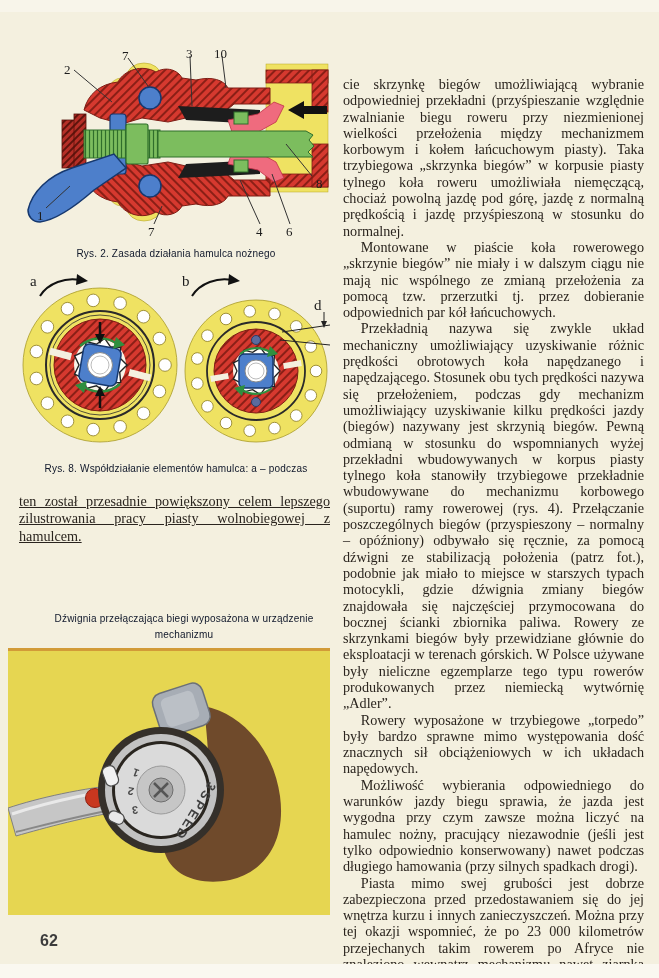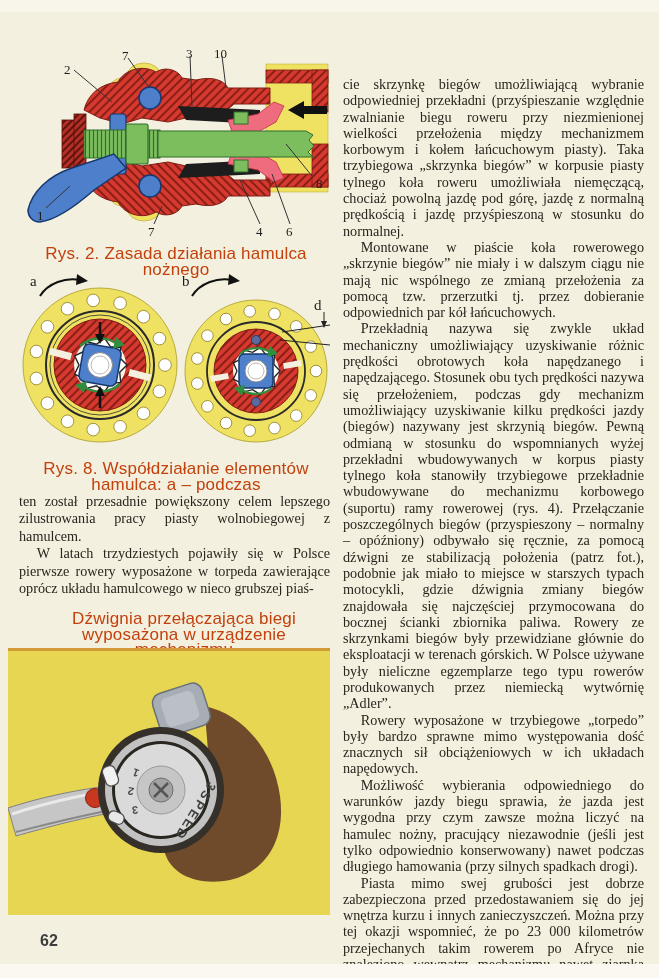--- a/index.html
+++ b/index.html
@@ -7,25 +7,25 @@
     position:relative;width:659px;height:978px;overflow:hidden;
     background:#f4f0df;
     font-family:"Liberation Serif", serif;
     color:#2a241e;
   }
   .top-edge{position:absolute;left:0;top:0;width:100%;height:12px;background:#f8f5ea;}
   .bottom-edge{position:absolute;left:0;bottom:0;width:100%;height:14px;background:#faf8f0;}
   .body-text{font-size:14.2px;line-height:16.3px;text-align:justify;}
   .body-text p{margin:0;}
   .body-text p.ind{text-indent:1.25em;}
-  .left-col-text{position:absolute;left:19px;top:493px;width:311px;line-height:17.4px;}
+  .left-col-text{position:absolute;left:19px;top:493px;width:311px;line-height:17.4px;text-decoration:underline;}
   .right-col{position:absolute;left:343px;top:76px;width:301px;}
   .caption{
     position:absolute;font-family:"Liberation Sans", sans-serif;
-    font-size:17px;line-height:15.5px;color:#c2410c;text-align:center;letter-spacing:.2px;
+    font-size:10px;line-height:15.5px;color:#0f172a;text-align:center;letter-spacing:.2px;
   }
   .cap2{left:20px;top:246px;width:312px;}
   .cap3{left:14px;top:461px;width:324px;}
   .capphoto{left:22px;top:611px;width:324px;}
   .fig2{position:absolute;left:20px;top:44px;}
   .fig3{position:absolute;left:20px;top:268px;}
   .photo{position:absolute;left:8px;top:648px;}
   .page-number{
     position:absolute;left:40px;top:932px;
     font-family:"Liberation Sans", sans-serif;font-weight:bold;
@@ -210,21 +210,20 @@
       <polygon points="301,53 307,53 304,60" fill="#222"></polygon>
     </g>
     <text class="lbl-it" x="294" y="42">d</text>
   </svg>
   <div class="caption cap3">
     <div>Rys. 8. Współdziałanie elementów hamulca: a – podczas</div>
   </div>
 
   <div class="body-text left-col-text">
     <p>ten został przesadnie powiększony celem lepszego zilustrowania pracy piasty wolnobiegowej z hamulcem.</p>
-    <p class="ind">W latach trzydziestych pojawiły się w Polsce pierwsze rowery wyposażone w torpeda zawierające oprócz układu hamulcowego w nieco grubszej piaś-</p>
   </div>
 
   <div class="caption capphoto">
     <div>Dźwignia przełączająca biegi wyposażona w urządzenie</div>
     <div>mechanizmu</div>
   </div>
 
   <svg class="photo" width="322" height="267" viewBox="0 0 322 267">
     <rect width="322" height="267" fill="#e6d651"></rect>
     <rect width="322" height="3" fill="#c9822e" opacity=".7"></rect>

